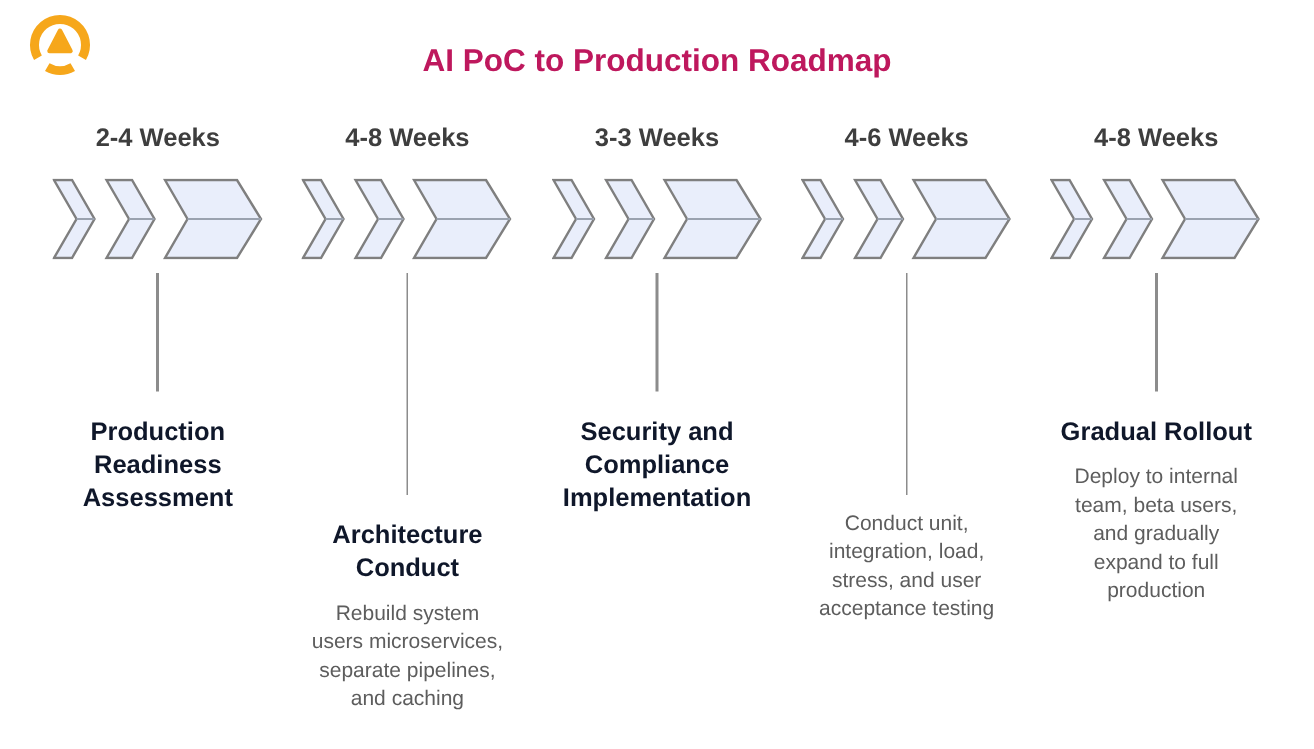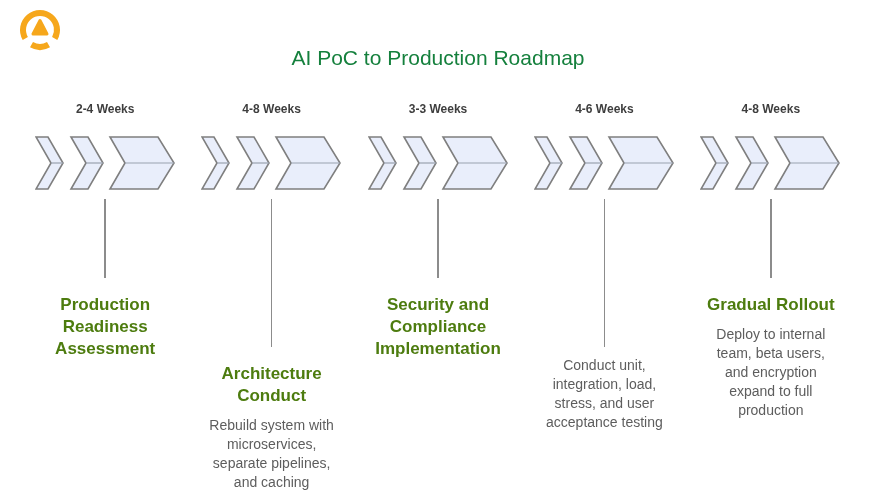--- a/index.html
+++ b/index.html
@@ -13,40 +13,40 @@
   }
   .logo {
     position: absolute;
     left: 18px;
     top: 8px;
     width: 44px;
     height: 44px;
   }
   h1.page-title {
     margin: 0;
-    padding-top: 46px;
+    padding-top: 29px;
     text-align: center;
     font-size: 21px;
-    font-weight: 400;
-    color: #15803d;
+    font-weight: 700;
+    color: #be185d;
   }
   .phases {
     display: flex;
     margin-top: 29px;
     padding: 0 22px;
   }
   .phase {
     flex: 1 1 0;
     display: flex;
     flex-direction: column;
     align-items: center;
     min-width: 0;
   }
   .duration {
-    font-size: 12px;
+    font-size: 17px;
     font-weight: 700;
     color: #3e3e3e;
     line-height: 20px;
     margin-bottom: 17px;
     white-space: nowrap;
   }
   .chevrons { display: block; }
   .chevrons .seg {
     fill: #e9eefb;
     stroke: #7f7f7f;
@@ -65,21 +65,21 @@
   }
   .phase:nth-child(odd) .connector { height: 79px; }
   .phase:nth-child(even) .connector { height: 148px; }
   .phase-title {
     margin-top: 16px;
     max-width: 152px;
     text-align: center;
     font-size: 17px;
     font-weight: 700;
     line-height: 22px;
-    color: #4d7c0f;
+    color: #0f172a;
   }
   .phase-desc {
     margin-top: 9px;
     max-width: 132px;
     text-align: center;
     font-size: 14px;
     line-height: 19px;
     color: #5d5d5d;
   }
 </style>
@@ -119,21 +119,21 @@
     <svg class="chevrons" width="141" height="54" viewBox="0 0 141 54" aria-hidden="true">
       <path class="seg" d="M1,1 h12 l15,26 l-15,26 h-12 l15,-26 Z"></path>
       <path class="seam" d="M16,27 L28,27"></path>
       <path class="seg" d="M36,1 h17 l15,26 l-15,26 h-17 l15,-26 Z"></path>
       <path class="seam" d="M51,27 L68,27"></path>
       <path class="seg" d="M75,1 h48 l16,26 l-16,26 h-48 l15,-26 Z"></path>
       <path class="seam" d="M90,27 L139,27"></path>
     </svg>
     <div class="connector"></div>
     <div class="phase-title">Architecture Conduct</div>
-    <div class="phase-desc">Rebuild system with microservices, separate pipelines, and caching</div>
+    <div class="phase-desc">Rebuild system users microservices, separate pipelines, and caching</div>
   </div>
 
   <div class="phase">
     <div class="duration">3-3 Weeks</div>
     <svg class="chevrons" width="141" height="54" viewBox="0 0 141 54" aria-hidden="true">
       <path class="seg" d="M1,1 h12 l15,26 l-15,26 h-12 l15,-26 Z"></path>
       <path class="seam" d="M16,27 L28,27"></path>
       <path class="seg" d="M36,1 h17 l15,26 l-15,26 h-17 l15,-26 Z"></path>
       <path class="seam" d="M51,27 L68,27"></path>
       <path class="seg" d="M75,1 h48 l16,26 l-16,26 h-48 l15,-26 Z"></path>
@@ -162,16 +162,16 @@
     <svg class="chevrons" width="141" height="54" viewBox="0 0 141 54" aria-hidden="true">
       <path class="seg" d="M1,1 h12 l15,26 l-15,26 h-12 l15,-26 Z"></path>
       <path class="seam" d="M16,27 L28,27"></path>
       <path class="seg" d="M36,1 h17 l15,26 l-15,26 h-17 l15,-26 Z"></path>
       <path class="seam" d="M51,27 L68,27"></path>
       <path class="seg" d="M75,1 h48 l16,26 l-16,26 h-48 l15,-26 Z"></path>
       <path class="seam" d="M90,27 L139,27"></path>
     </svg>
     <div class="connector"></div>
     <div class="phase-title">Gradual Rollout</div>
-    <div class="phase-desc">Deploy to internal team, beta users, and encryption expand to full production</div>
+    <div class="phase-desc">Deploy to internal team, beta users, and gradually expand to full production</div>
   </div>
 </div>
 </div>
 
 </body></html>

